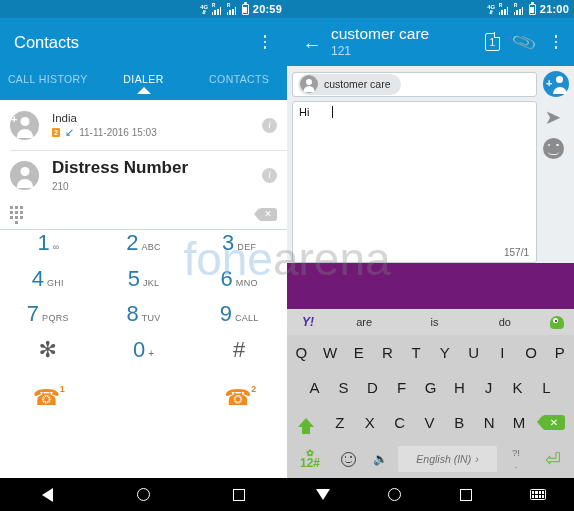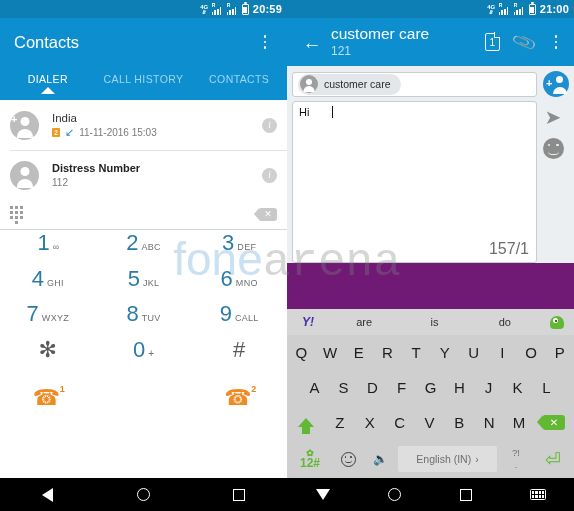--- a/index.html
+++ b/index.html
@@ -53,21 +53,21 @@
   .avatar .head { position:absolute; left:50%; top:6px; transform:translateX(-50%); width:9px; height:9px; border-radius:50%; background:#fff;}
   .avatar .body { position:absolute; left:50%; bottom:2px; transform:translateX(-50%); width:16px; height:9px;
                   border-radius:8px 8px 0 0; background:#fff;}
   .avatar .plus { position:absolute; left:1px; top:3px; color:#fff; font-size:11px; font-weight:bold; line-height:1; }
   .loginfo { flex:1; margin-left:13px; }
   .logname { font-size:11.5px; color:#333; }
   .logsub { font-size:10px; color:#7a7a7a; margin-top:3px; display:flex; align-items:center; gap:5px; }
   .simbadge { background:#f0991e; color:#fff; font-size:6.5px; font-weight:bold; width:8px; height:9px;
               display:inline-flex; align-items:center; justify-content:center; border-radius:1px;}
   .callarrow { color:#2d7fd0; font-size:11px; line-height:1; transform:rotate(0deg); }
-  .logname2 { font-size:11px; color:#222; font-weight:bold; }
+  .logname2 { font-size:17px; color:#222; font-weight:bold; }
   .infobtn { width:15px; height:15px; border-radius:50%; background:#cfcfcf; color:#fff; font-size:9.5px;
              font-style:italic; display:flex; align-items:center; justify-content:center; font-family:"Liberation Serif",serif;}
 
   
   .dialstrip { height:30px; background:#fff; display:flex; align-items:center; justify-content:space-between;
                padding:0 10px; border-bottom:1px solid #cfd8dc; }
   .keypadicon { display:grid; grid-template-columns:repeat(3,3px); gap:2px; }
   .keypadicon i { width:3px; height:3px; background:#9e9e9e; display:block; }
   .keypadicon i.c { grid-column:2; }
   .delkey { width:18px; height:13px; background:#c9c9c9; position:relative;
@@ -121,21 +121,21 @@
                position:relative; flex:0 0 auto; }
   .addperson .head{position:absolute;left:13px;top:5px;width:7px;height:7px;border-radius:50%;background:#fff;}
   .addperson .body{position:absolute;left:9.5px;bottom:3px;width:14px;height:7px;border-radius:7px 7px 0 0;background:#fff;}
   .addperson .pl{position:absolute;left:3px;top:7px;color:#fff;font-size:11px;font-weight:bold;line-height:1;}
 
   .bodyline { display:flex; align-items:flex-start; margin-top:4px; }
   .msgbox { flex:1; background:#fff; border:1px solid #c6ced1; border-radius:3px; height:162px;
             padding:4px 6px; position:relative; }
   .msgtext { font-size:11px; color:#111; display:flex; align-items:center;gap:20px; }
   .caret-text { display:inline-block; width:1px; height:12px; background:#111; margin-left:3px; }
-  .counter { position:absolute; right:7px; bottom:4px; font-size:16px; color:#6d6d6d; }
+  .counter { position:absolute; right:7px; bottom:4px; font-size:10px; color:#6d6d6d; }
   .sidebtns { width:32px; display:flex; flex-direction:column; align-items:center; gap:11px; padding-top:6px; }
   .sendicon { font-size:20px; color:#8c8c8c; line-height:1; }
   .emojibtn { width:21px; height:21px; border-radius:50%; background:#8c8c8c; position:relative; }
   .emojibtn i { position:absolute; width:2.6px; height:2.6px; background:#eceff1; border-radius:50%; top:5.5px;}
   .emojibtn i.l{left:5px;} .emojibtn i.r{right:5px;}
   .emojibtn u { position:absolute; left:5px; right:5px; bottom:4.5px; height:4px;
                 border-bottom:1.6px solid #eceff1; border-radius:0 0 8px 8px; }
 
   
   .kb { position:absolute; left:0; right:0; bottom:0; background:#cfcfcf; }
@@ -164,42 +164,42 @@
   .krow.r4 { height:38px; padding:0 3px; gap:2px; }
   .k12 { flex:0 0 40px; text-align:center; color:#62b833; font-size:12px; font-weight:bold; position:relative; line-height:1;}
   .k12 .gear { font-size:9px; display:block; margin-bottom:-1px; }
   .kemoji { flex:0 0 32px; display:flex; justify-content:center; }
   .kemoji .e { width:15px;height:15px;border-radius:50%;border:1.6px solid #3b3b3b; position:relative;}
   .kemoji .e i{position:absolute;width:1.8px;height:1.8px;background:#3b3b3b;border-radius:50%;top:3.5px;}
   .kemoji .e i.l{left:3px;} .kemoji .e i.r{right:3px;}
   .kemoji .e u{position:absolute;left:3px;right:3px;bottom:2.5px;height:3px;border-bottom:1.4px solid #3b3b3b;border-radius:0 0 6px 6px;}
   .kmic { flex:0 0 30px; text-align:center; color:#3b3b3b; font-size:12px; line-height:1;}
   .kspace { flex:1; background:#dedede; border-radius:2px; height:26px; display:flex; align-items:center;
-            justify-content:center; color:#6e6e6e; font-size:10.5px; gap:4px; }
+            justify-content:center; color:#6e6e6e; font-size:10.5px; gap:4px;font-style:italic; }
   .kpunct { flex:0 0 34px; text-align:center; color:#6e6e6e; font-size:9.5px; line-height:1.25;}
   .kenter { flex:0 0 36px; display:flex; justify-content:center; color:#62b833; font-size:19px; line-height:1;}
 
   
   .navbar { position:absolute; bottom:0; height:33px; width:287px; background:#000;
             display:flex; align-items:center; }
   #nav-left { left:0; } #nav-right { left:287px; }
   .nb { flex:1; display:flex; align-items:center; justify-content:center; }
   .tri-back { width:0;height:0;border-top:7px solid transparent;border-bottom:7px solid transparent;border-right:11px solid #fff;}
   .tri-down { width:0;height:0;border-left:7px solid transparent;border-right:7px solid transparent;border-top:11px solid #fff;}
   .circ { width:13px;height:13px;border:1.6px solid #fff;border-radius:50%;}
   .sq { width:12px;height:12px;border:1.6px solid #fff;}
   .kbico { width:16px;height:11px;border:1.5px solid #fff;border-radius:1.5px;display:grid;
            grid-template-columns:repeat(4,1fr);grid-template-rows:repeat(2,1fr);gap:1px;padding:1px;}
   .kbico i{background:#fff;display:block;}
 
   
   .wm { position:absolute; top:232px; left:0; width:574px; text-align:center; pointer-events:none;
         font-size:46px; letter-spacing:0px; font-weight:400; z-index:40; }
   .wm span.l { color:rgba(160,200,230,0.55); }
-  .wm span.r { color:rgba(130,130,130,0.33);font-family:Liberation Mono, monospace; }
+  .wm span.r { color:rgba(130,130,130,0.33); }
 </style>
 </head>
 <body>
 
 <div id="stage">
 
   <div class="pane" id="pane-left">
 
     <div class="statusbar">
       <div class="sb-net">
@@ -231,25 +231,25 @@
     <div class="appbar">
       <div class="title">Contacts</div>
       <div class="dots">
           <i></i>
           <i></i>
           <i></i>
         </div>
     </div>
 
     <div class="tabs">
+      <div class="tab">CALL HISTORY</div>
       <div class="tab active">
         <span>DIALER</span>
         <span class="caret"></span>
       </div>
-      <div class="tab">CALL HISTORY</div>
       <div class="tab">CONTACTS</div>
     </div>
 
     <div class="loglist">
       <div class="logrow">
         <div class="avatar">
           <span class="head"></span>
             <span class="body"></span>
             <span class="plus">+</span>
         </div>
@@ -265,21 +265,21 @@
       </div>
 
       <div class="logrow">
         <div class="avatar">
           <span class="head"></span>
             <span class="body"></span>
         </div>
         <div class="loginfo">
           <div class="logname2">Distress Number</div>
           <div class="logsub">
-            <span>112</span>
+            <span>210</span>
           </div>
         </div>
         <div class="infobtn">i</div>
       </div>
     </div>
 
     <div class="dialstrip">
       <div class="keypadicon">
         <i></i>
           <i></i>
@@ -322,21 +322,21 @@
           <span class="ltr">JKL</span>
         </div>
         <div class="dkey">
           <span class="num">6</span>
           <span class="ltr">MNO</span>
         </div>
       </div>
       <div class="drow">
         <div class="dkey">
           <span class="num">7</span>
-          <span class="ltr">WXYZ</span>
+          <span class="ltr">PQRS</span>
         </div>
         <div class="dkey">
           <span class="num">8</span>
           <span class="ltr">TUV</span>
         </div>
         <div class="dkey">
           <span class="num">9</span>
           <span class="ltr">CALL</span>
         </div>
       </div>

